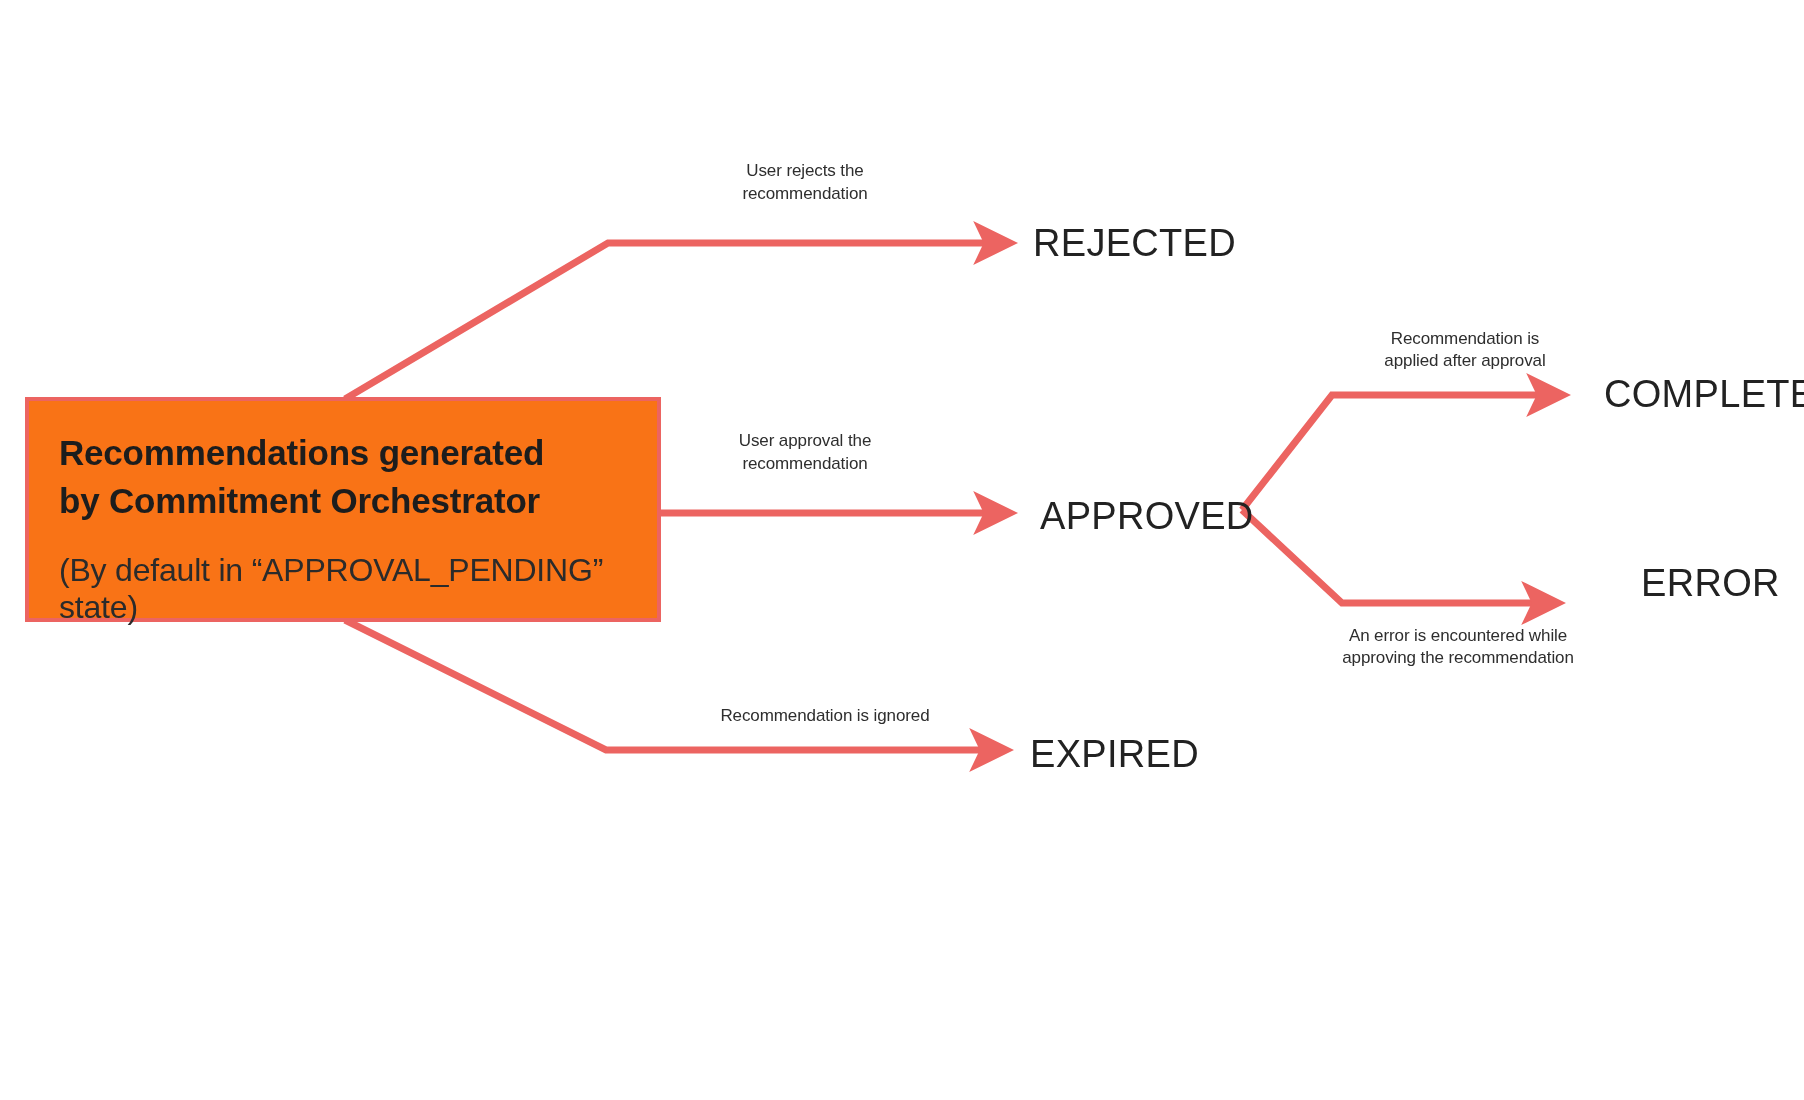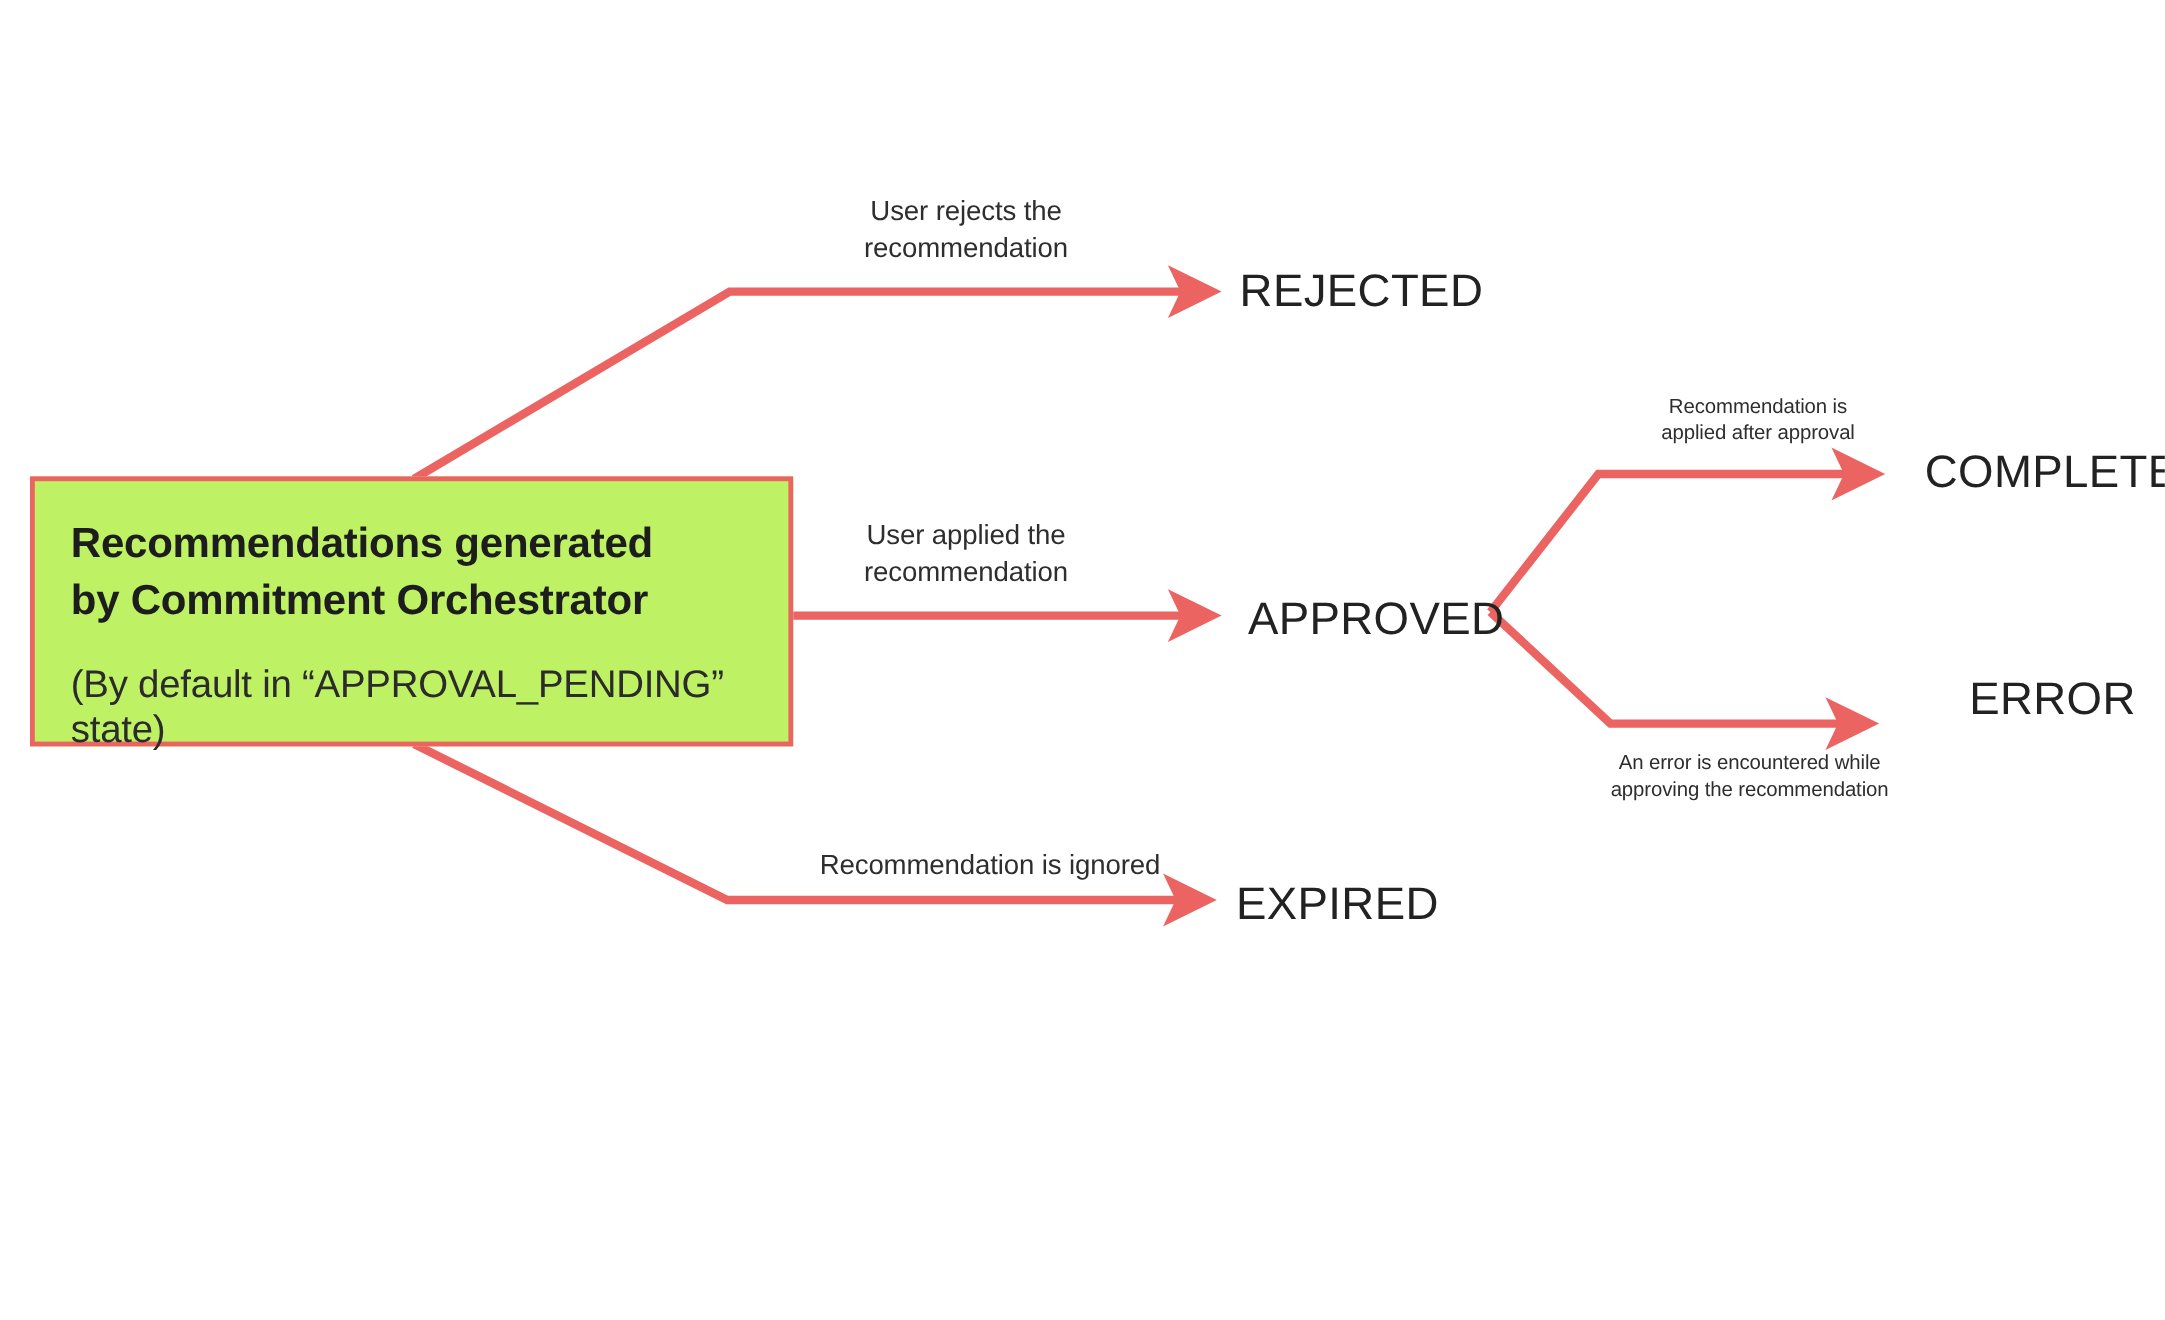--- a/index.html
+++ b/index.html
@@ -31,21 +31,21 @@
 
   
   .source-box {
     position: absolute;
     left: 25px;
     top: 397px;
     width: 636px;
     height: 225px;
     box-sizing: border-box;
     border: 4px solid #ec6461;
-    background: #bef264;
+    background: #f97316;
     padding: 28px 30px 0 30px;
   }
   .source-title {
     font-size: 35px;
     font-weight: bold;
     color: #1d1d1d;
     line-height: 1.38;
     letter-spacing: -0.2px;
     white-space: pre-line;
   }
@@ -68,21 +68,21 @@
   }
   #state-rejected  { left: 1033px; top: 222px; }
   #state-approved  { left: 1040px; top: 495px; }
   #state-completed { left: 1604px; top: 373px; }
   #state-expired   { left: 1030px; top: 733px; }
   #state-error     { left: 1641px; top: 562px; }
 
   
   .edge-label {
     position: absolute;
-    font-size: 23px;
+    font-size: 17px;
     font-weight: 400;
     color: #2e2e2e;
     line-height: 1.34;
     text-align: center;
     white-space: pre-line;
     letter-spacing: -0.1px;
   }
   .edge-label.small {
     font-size: 17px;
     line-height: 1.32;
@@ -136,21 +136,21 @@
   </div>
 
   <div class="state-label" id="state-rejected">REJECTED</div>
   <div class="state-label" id="state-approved">APPROVED</div>
   <div class="state-label" id="state-completed">COMPLETED</div>
   <div class="state-label" id="state-expired">EXPIRED</div>
   <div class="state-label" id="state-error">ERROR</div>
 
   <div class="edge-label" id="label-rejects">User rejects the
 recommendation</div>
-  <div class="edge-label" id="label-approves">User applied the
+  <div class="edge-label" id="label-approves">User approval the
 recommendation</div>
   <div class="edge-label" id="label-ignored">Recommendation is ignored</div>
   <div class="edge-label small" id="label-applied">Recommendation is
 applied after approval</div>
   <div class="edge-label small" id="label-error">An error is encountered while
 approving the recommendation</div>
 
 
 </div>
 

